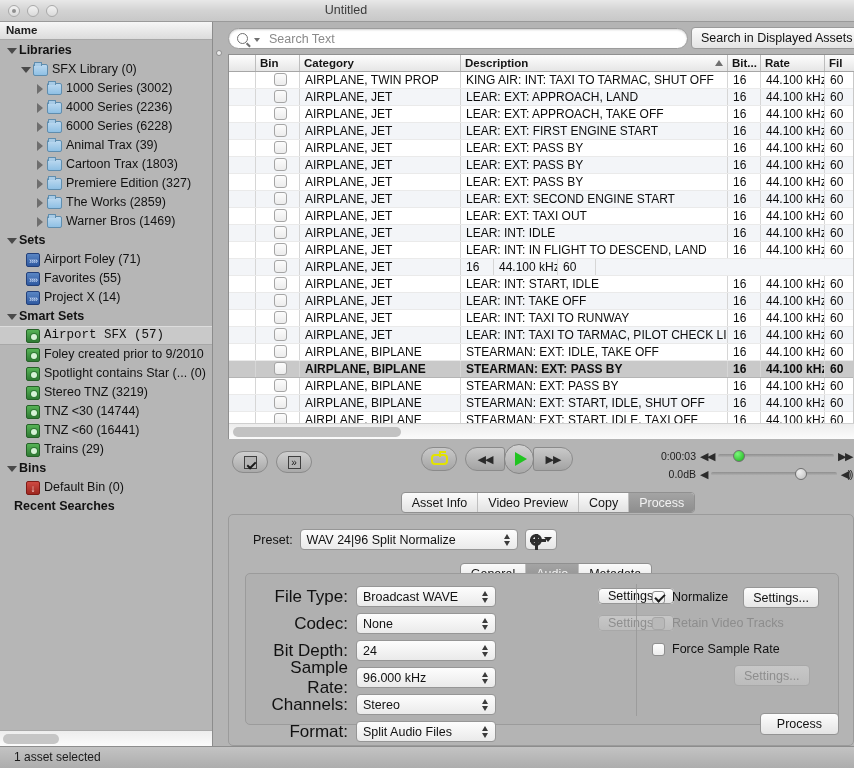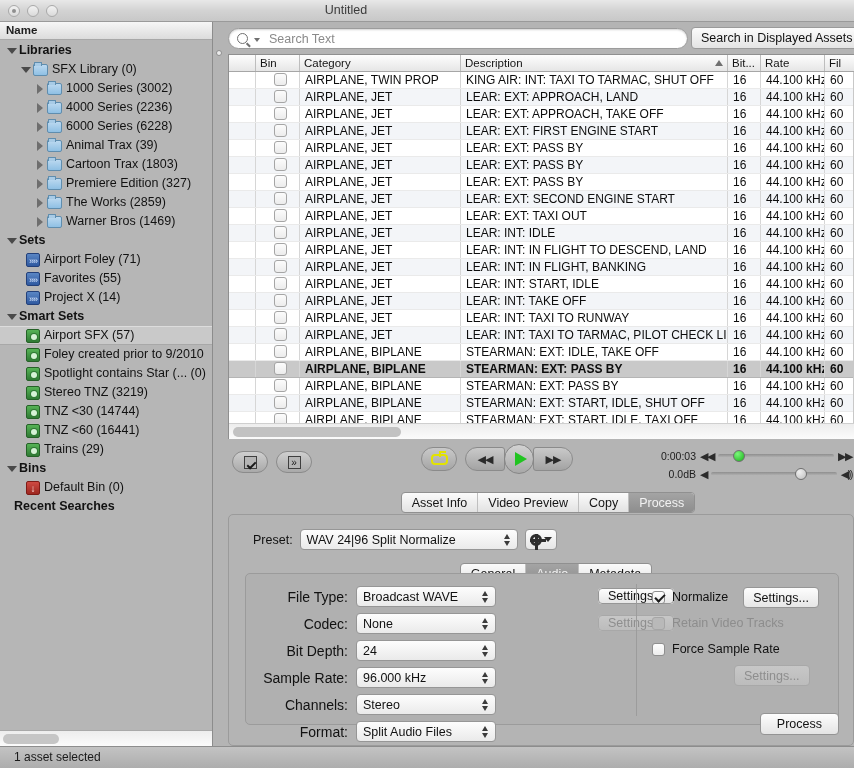--- a/index.html
+++ b/index.html
@@ -53,21 +53,21 @@
     padding: 2px 0 8px 6px;
   }
   .tree {
     position: absolute; left: 0; top: 19px; width: 212px; height: 686px;
     background: #b6b6b6; overflow: hidden;
   }
   .tree-row {
     height: 19px; line-height: 19px; display: flex; align-items: center;
     font-size: 12.5px; color: #121212; white-space: nowrap;
   }
-  .tree-row.selected { background: #c9c9c9; border-top:1px solid #dcdcdc; border-bottom:1px solid #a8a8a8; }
+  .tree-row.selected { background: #c9c9c9; border-top:1px solid #dcdcdc; border-bottom:1px solid #a8a8a8;font-family:Liberation Mono, monospace; }
   .tw-group { font-weight: bold; }
   .disc {
     width: 11px; height: 11px; margin-right: 2px; flex: 0 0 11px;
     position: relative;
   }
   .disc.down::before {
     content:""; position:absolute; left:1px; top:3px;
     border-left: 5px solid transparent; border-right: 5px solid transparent;
     border-top: 6px solid #4a4a4a;
   }
@@ -184,21 +184,21 @@
     overflow:hidden;
   }
   .thead {
     display:flex; height:17px; align-items:stretch;
     background: linear-gradient(to bottom,#fdfdfd,#e6e6e6);
     border-bottom:1px solid #a6a6a6;
     font-size:11.5px;
   }
   .th {
     border-right:1px solid #bdbdbd; padding-left:4px; line-height:16px;
-    color:#151515; overflow:hidden; white-space:nowrap; position:relative;
+    color:#151515; overflow:hidden; white-space:nowrap; position:relative;font-weight:bold;
   }
   .th .sortarrow {
     position:absolute; right:4px; top:5px; width:0; height:0;
     border-left:4px solid transparent;border-right:4px solid transparent;
     border-bottom:6px solid #707070;
   }
   .c-num { width: 27px; }
   .c-bin { width: 44px; }
   .c-cat { width: 161px; }
   .c-desc { width: 267px; }
@@ -383,21 +383,21 @@
   .subtabs-row {
     position:absolute; left:0; top:48px; width:626px; display:flex; justify-content:center;
   }
   .inner-box {
     position:absolute; left:16px; top:58px; width:594px; height:152px;
     background:#b0b0b0; border:1px solid #9b9b9b; border-radius:5px;
   }
   .form-left { position:absolute; left:14px; top:12px; width:330px; }
   .frow { display:flex; align-items:center; height:21px; margin-bottom:6px; }
   .frow .flabel {
-    width:96px; text-align:right; padding-right:8px; font-size:14px; color:#111;
+    width:96px; text-align:right; padding-right:8px; font-size:17px; color:#111;
   }
   .frow .popup { width:140px; }
   .btn {
     height:21px; padding:0 9px; line-height:20px; font-size:12.5px;
     background: linear-gradient(to bottom,#fdfdfd,#e6e6e6);
     border:1px solid #969696; border-radius:4px; color:#111; white-space:nowrap;
   }
   .btn.disabled { color:#8e8e8e; background: linear-gradient(to bottom,#c7c7c7,#bcbcbc); border-color:#a8a8a8; }
   .settings-col { position:absolute; left:352px; top:12px; }
   .settings-col .sbtn-row { height:27px; }
@@ -716,21 +716,20 @@
             <div class="td c-bit">16</div>
             <div class="td c-rate">44.100 kHz</div>
             <div class="td c-fil">60</div>
           </div>
           <div class="trow even">
             <div class="td c-num"></div>
             <div class="td c-bin">
               <span class="cb"></span>
             </div>
             <div class="td c-cat">AIRPLANE, JET</div>
-            <div class="td c-desc">LEAR: INT: IN FLIGHT,  BANKING</div>
             <div class="td c-bit">16</div>
             <div class="td c-rate">44.100 kHz</div>
             <div class="td c-fil">60</div>
           </div>
           <div class="trow odd">
             <div class="td c-num"></div>
             <div class="td c-bin">
               <span class="cb"></span>
             </div>
             <div class="td c-cat">AIRPLANE, JET</div>

